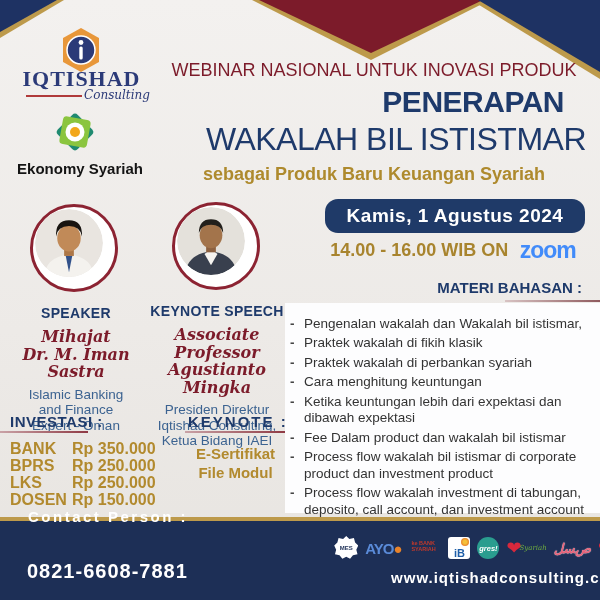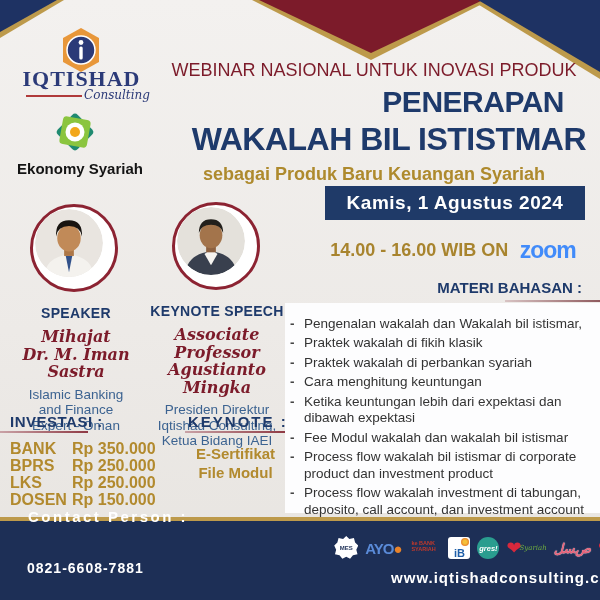--- a/index.html
+++ b/index.html
@@ -28,25 +28,25 @@
   .iq-sub-line{position:absolute;left:0;top:7px;width:56px;height:2px;background:#b03a3a;}
   .iq-sub{position:absolute;left:58px;top:0;font-family:"DejaVu Serif",serif;font-style:italic;
     font-size:12px;color:#2b3a78;}
   .eko-logo{position:absolute;left:51px;top:108px;}
   .eko-label{position:absolute;left:0px;top:160px;width:160px;text-align:center;
     font-size:15px;font-weight:bold;color:#141414;}
   
   .title-block{position:absolute;left:160px;top:60px;width:428px;}
   .kicker{text-align:center;font-size:18px;font-weight:normal;color:#7c1b2a;letter-spacing:0px;}
   .title1{text-align:right;padding-right:24px;font-size:30px;font-weight:bold;color:#1e3a6b;margin-top:4px;letter-spacing:-0.5px;}
-  .title2{text-align:right;padding-right:2px;font-size:32px;font-weight:bold;color:#1e3a6b;margin-top:2px;letter-spacing:-0.5px;}
+  .title2{text-align:right;padding-right:2px;font-size:32px;font-weight:normal;color:#1e3a6b;margin-top:2px;letter-spacing:-0.5px;}
   .subtitle{text-align:center;font-size:18px;font-weight:bold;color:#ae8a2d;margin-top:6px;}
   
-  .date-box{position:absolute;left:325px;top:186px;width:260px;height:34px;background:#1f3a68;
-    display:flex;align-items:center;justify-content:center;color:#ffffff;font-size:19px;font-weight:bold;letter-spacing:0.5px;}
+  .date-box{position:absolute;left:325px;top:199px;width:260px;height:34px;background:#1f3a68;
+    display:flex;align-items:center;justify-content:center;color:#ffffff;font-size:19px;font-weight:bold;letter-spacing:0.5px;border-radius:13px;}
   .time-row{position:absolute;left:315px;top:237px;width:276px;text-align:center;}
   .time-text{font-size:18px;font-weight:bold;color:#a8842e;vertical-align:middle;}
   .zoom-text{font-size:23px;font-weight:bold;color:#418bfa;letter-spacing:-1px;vertical-align:middle;margin-left:7px;}
   .materi-heading{position:absolute;left:380px;top:279px;width:202px;text-align:right;
     font-size:15px;font-weight:bold;color:#1e3a6b;}
   
   .photo-ring{position:absolute;width:78px;height:78px;border-radius:50%;border:3px solid #8c2332;
     background:#ffffff;padding:2px;}
   .photo-ring svg{border-radius:50%;display:block;}
   .ph-left{left:30px;top:204px;}
@@ -72,21 +72,21 @@
   .inv-row{display:flex;font-size:16px;font-weight:bold;color:#b28a2e;line-height:1.07;}
   .inv-row .lbl{width:62px;flex:none;}
   .ben-heading{position:absolute;left:188px;top:413px;font-size:15px;font-weight:bold;color:#1e3a6b;letter-spacing:2px;}
   .ben-line{position:absolute;left:185px;top:431px;width:100px;height:2px;background:linear-gradient(90deg,#c9a2a6,#8f3a44);}
   .ben-list{position:absolute;left:178px;top:445px;width:115px;text-align:center;
     font-size:15px;font-weight:bold;color:#b28a2e;line-height:1.25;}
   
   .footer-goldline{position:absolute;left:0;top:517px;width:600px;height:4px;background:#bd9a4b;}
   .footer-bar{position:absolute;left:0;top:521px;width:600px;height:79px;background:#1d2f56;}
   .contact-label{position:absolute;left:28px;top:508px;color:#ffffff;font-size:15px;font-weight:bold;letter-spacing:2.5px;}
-  .contact-phone{position:absolute;left:27px;top:560px;color:#ffffff;font-size:14px;font-weight:bold;letter-spacing:1px;}
+  .contact-phone{position:absolute;left:27px;top:560px;color:#ffffff;font-size:20px;font-weight:bold;letter-spacing:1px;}
   .logo-row{position:absolute;right:14px;top:536px;display:flex;align-items:center;gap:7px;}
   .website{position:absolute;right:16px;top:569px;color:#ffffff;font-size:15px;font-weight:bold;letter-spacing:1px;}
   
   .plogo{display:flex;align-items:center;justify-content:center;flex:none;}
   .mes-star{width:24px;height:24px;background:#ffffff;display:flex;align-items:center;justify-content:center;
     clip-path:polygon(50% 0,63% 13%,82% 8%,87% 27%,100% 40%,92% 57%,97% 76%,78% 80%,66% 95%,50% 86%,34% 95%,22% 80%,3% 76%,8% 57%,0 40%,13% 27%,18% 8%,37% 13%);
     font-size:6px;font-weight:bold;color:#1d2f56;}
   .ayo{display:flex;align-items:flex-start;gap:10px;}
   .ayo-main{font-size:15px;font-weight:bold;color:#5a8bd8;letter-spacing:-1px;}
   .ayo-main .o{color:#e8832a;}
@@ -230,21 +230,21 @@
     <div class="materi-item">
         <span class="dash">-</span>
         <span>Cara menghitung keuntungan</span>
       </div>
     <div class="materi-item">
         <span class="dash">-</span>
         <span>Ketika keuntungan lebih dari expektasi dan dibawah expektasi</span>
       </div>
     <div class="materi-item">
         <span class="dash">-</span>
-        <span>Fee Modul wakalah dan wakalah bil istismar</span>
+        <span>Fee Dalam product dan wakalah bil istismar</span>
       </div>
     <div class="materi-item">
         <span class="dash">-</span>
         <span>Process flow wakalah bil istismar di corporate product dan investment product</span>
       </div>
     <div class="materi-item">
         <span class="dash">-</span>
         <span>Process flow wakalah investment di tabungan, deposito, call account, dan investment account</span>
       </div>
     <div class="materi-item">

